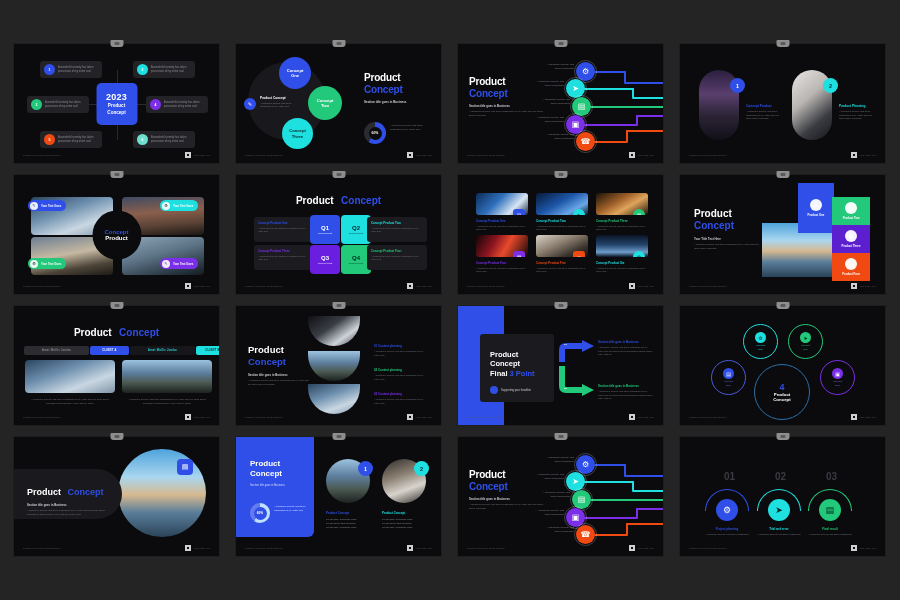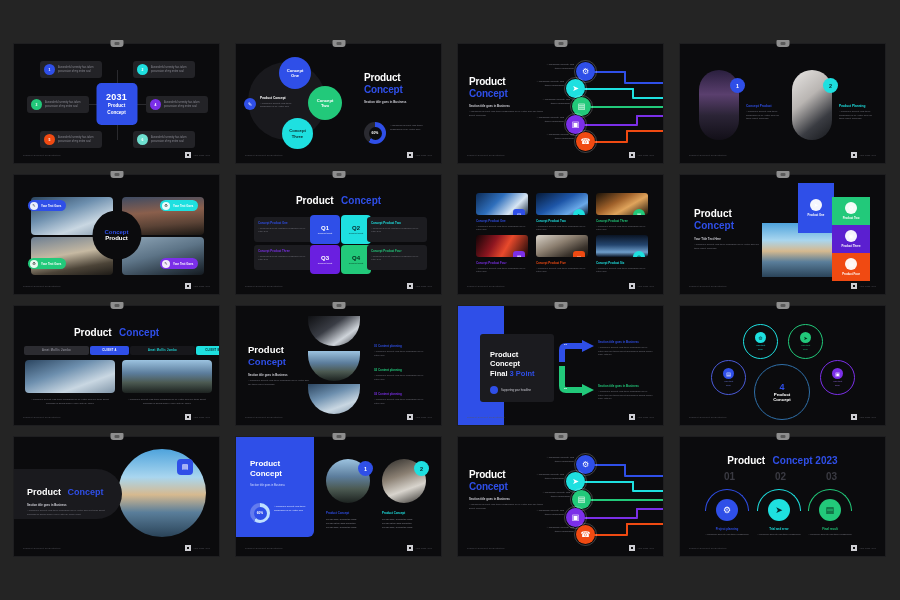--- a/index.html
+++ b/index.html
@@ -194,21 +194,21 @@
 <div id="stage">
   <div class="grid">
 
     <div class="slide">
       <div class="notch"></div>
       <div class="canvas">
         <div class="s1line" style="left:103px;top:26px;width:1px;height:70px;"></div>
         <div class="s1line" style="left:40px;top:60px;width:128px;height:1px;"></div>
 
         <div class="s1center">
-          <div class="y">2031</div>
+          <div class="y">2023</div>
           <div class="l">Product</div>
           <div class="l">Concept</div>
         </div>
 
         <div class="s1box" style="left:26px;top:17px;width:62px;">
           <div class="s1dot" style="background:#2f4fe8">1</div>
           <div class="s1txt">A wonderful serenity has taken possession of my entire soul</div>
         </div>
         <div class="s1box" style="left:119px;top:17px;width:62px;">
           <div class="s1dot" style="background:#1ee0e0">2</div>
@@ -794,24 +794,20 @@
         <div class="logo">
           <span class="mk"></span>
           <span class="lt">Your Logo Here</span>
         </div>
       </div>
     </div>
 
     <div class="slide">
       <div class="notch"></div>
       <div class="canvas">
-        <div style="position:absolute;left:0;right:0;top:13px;text-align:center;">
-          <span style="font-size:10px;font-weight:bold;color:#fff;">Product</span>
-          <span style="font-size:10px;font-weight:bold;color:#2f4fe8;margin-left:3px;">Concept 2023</span>
-        </div>
 
         <div class="bignum" style="left:44px;top:34px;">01</div>
         <div class="bignum" style="left:95px;top:34px;">02</div>
         <div class="bignum" style="left:146px;top:34px;">03</div>
 
         <div class="archring" style="left:25px;top:52px;border-color:#2f4fe8;border-width:1.2px;border-bottom:none;"></div>
         <div class="archring" style="left:77px;top:52px;border-color:#1ee0e0;border-width:1.2px;border-bottom:none;"></div>
         <div class="archring" style="left:128px;top:52px;border-color:#22c97a;border-width:1.2px;border-bottom:none;"></div>
 
         <div style="position:absolute;left:36px;top:62px;width:22px;height:22px;border-radius:50%;background:#2f4fe8;display:flex;align-items:center;justify-content:center;font-size:9px;color:#fff;">⚙</div>

